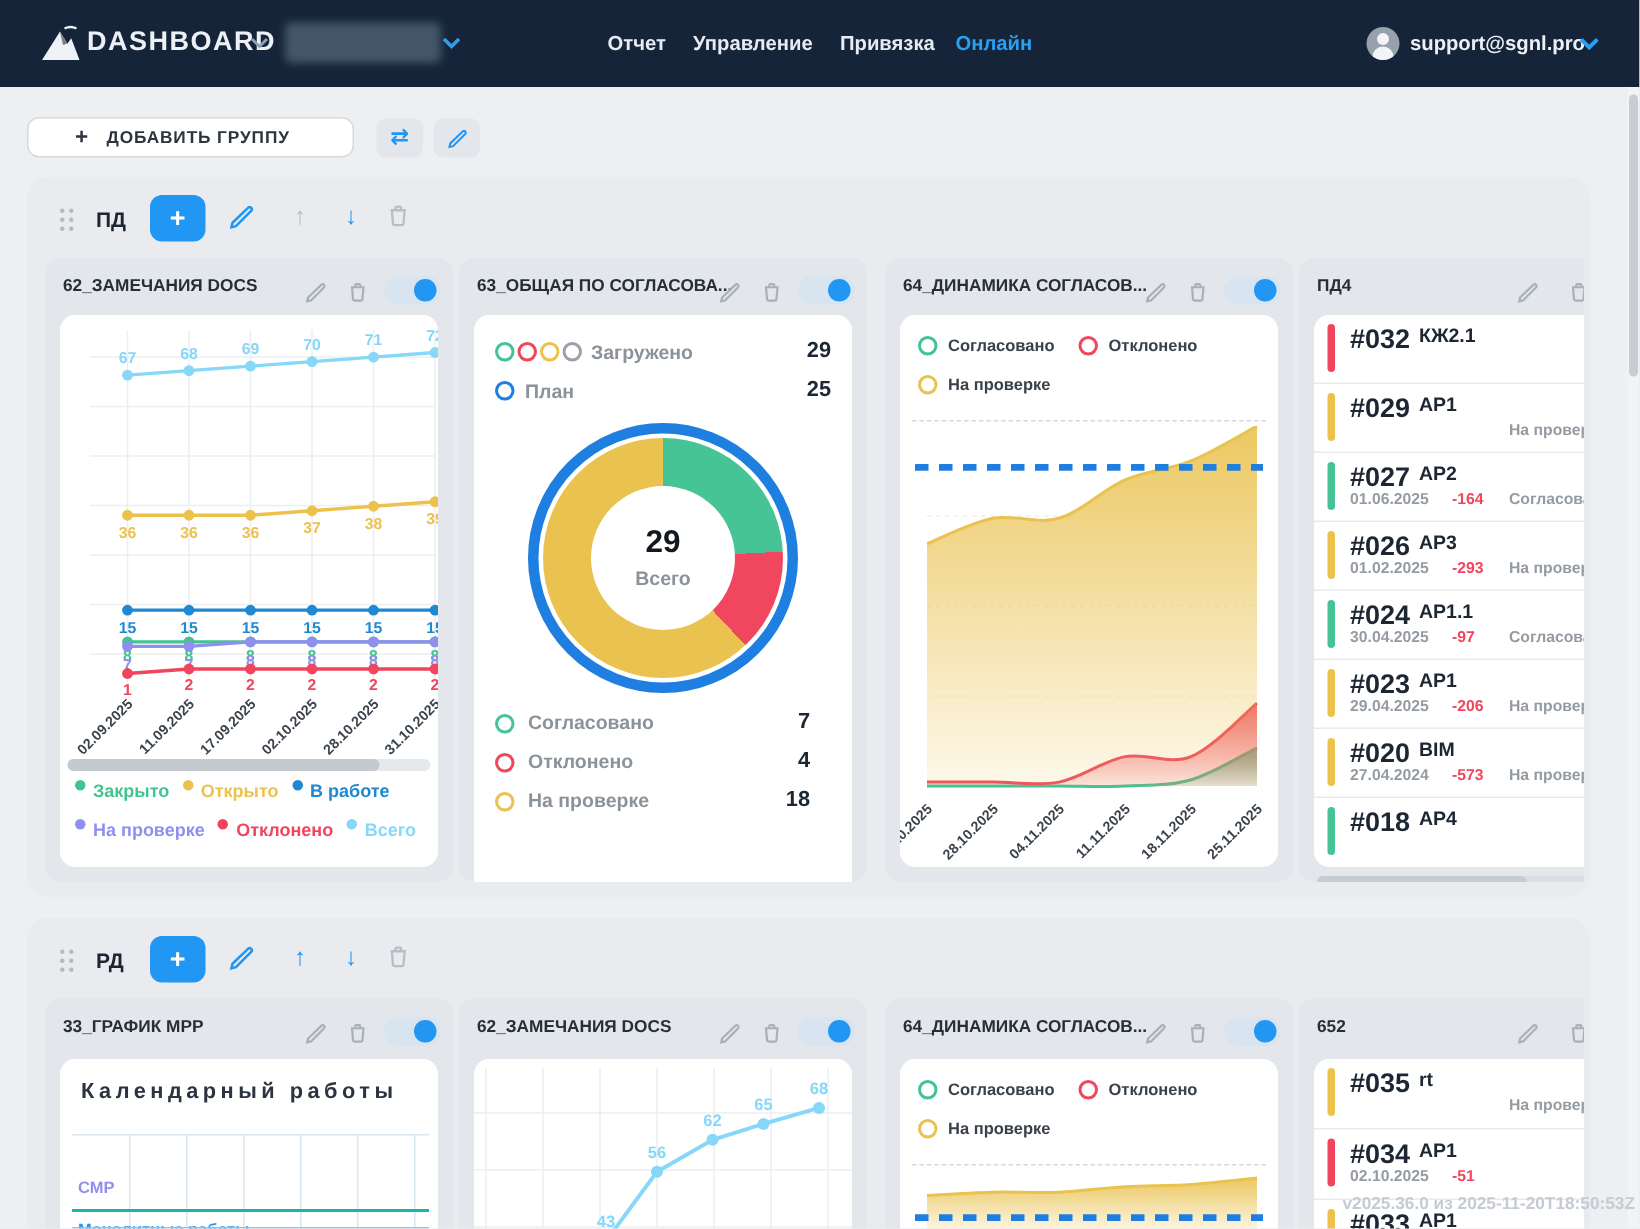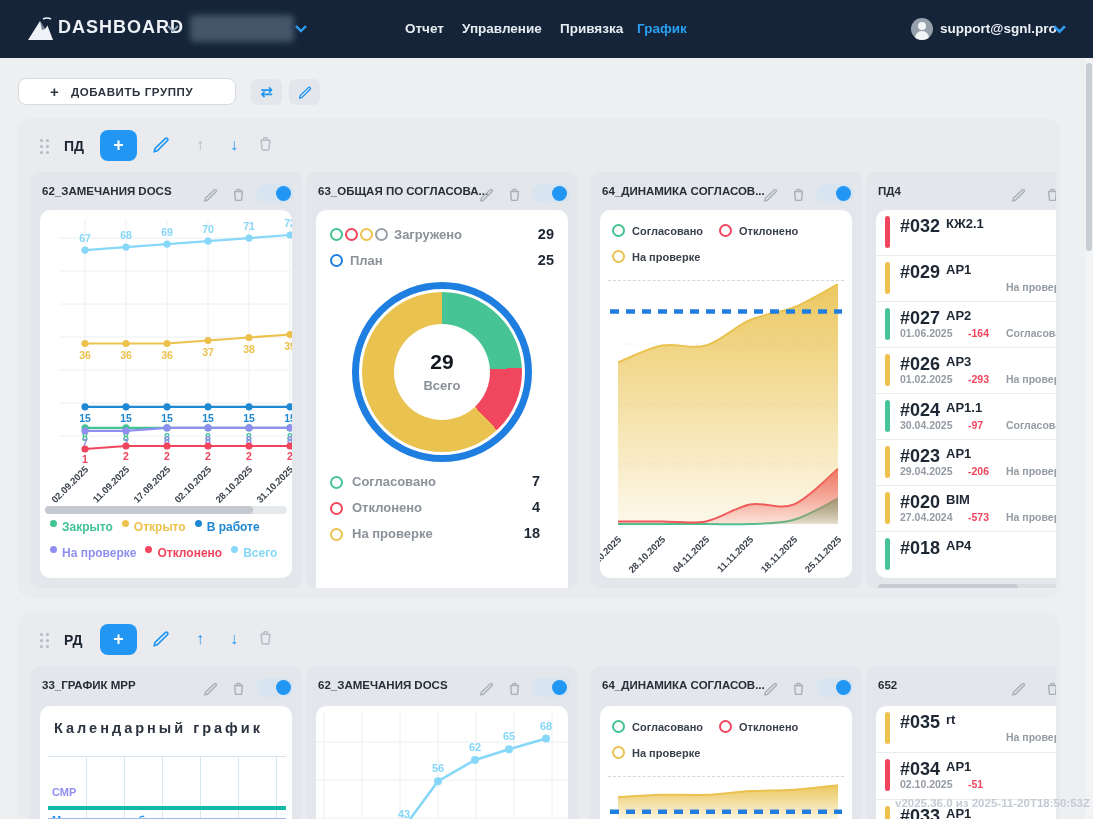--- a/index.html
+++ b/index.html
@@ -109,21 +109,21 @@
       <polyline class="chev" points="1,1 6,6 11,1"></polyline>
     </svg>
     <div class="blurbox"></div>
     <svg class="abs" style="left:295px;top:25px" width="12" height="8" viewBox="0 0 12 8">
       <polyline class="chev-blue" points="1,1 6,6 11,1"></polyline>
     </svg>
 
     <div class="nav-link" style="left:405px">Отчет</div>
     <div class="nav-link" style="left:462px">Управление</div>
     <div class="nav-link" style="left:560px">Привязка</div>
-    <div class="nav-link active" style="left:637px">График</div>
+    <div class="nav-link active" style="left:637px">Онлайн</div>
 
     <div class="avatar">
       <div class="head"></div>
       <div class="body"></div>
     </div>
     <div class="email">support@sgnl.pro</div>
     <svg class="abs" style="left:1053px;top:25px" width="13" height="9" viewBox="0 0 12 8">
       <polyline class="chev-blue" points="1,1 6,6 11,1"></polyline>
     </svg>
   </header>
@@ -571,29 +571,29 @@
         <div class="cic" style="left:200px">
           <svg width="17" height="17" viewBox="0 0 20 20" fill="none" stroke="#a9b0b8" stroke-width="1.7">
               <path d="M5.5 6.5h9l-.8 9.3a1.2 1.2 0 0 1-1.2 1.1H7.5a1.2 1.2 0 0 1-1.2-1.1L5.5 6.5z"></path>
               <path d="M8 6.3V5a1 1 0 0 1 1-1h2a1 1 0 0 1 1 1v1.3"></path>
             </svg>
         </div>
         <div class="toggle on" style="left:226px">
             <div class="knob"></div>
           </div>
         <div class="panel" style="top:40px;height:350px">
-          <div class="cal-title">Календарный график</div>
+          <div class="cal-title">Календарный работы</div>
           <div class="abs" style="left:8px;right:6px;top:50px;border-top:1px solid #d9e5ee"></div>
           <div class="vline" style="left:46px;top:50px;height:80px"></div>
           <div class="vline" style="left:84px;top:50px;height:80px"></div>
           <div class="vline" style="left:122px;top:50px;height:80px"></div>
           <div class="vline" style="left:160px;top:50px;height:80px"></div>
           <div class="vline" style="left:198px;top:50px;height:80px"></div>
           <div class="vline" style="left:236px;top:50px;height:80px"></div>
-          <div class="cal-row" style="top:74px;color:#8f8ff0;border-bottom:4px solid #14b8a6">СМР</div>
+          <div class="cal-row" style="top:74px;color:#8f8ff0;border-bottom:2px solid #14b8a6">СМР</div>
           <div class="cal-row" style="top:102px;color:#2196f3">Монолитные работы</div>
           <div class="abs" style="left:8px;right:6px;top:112px;border-top:1.5px solid #9fb6e8"></div>
         </div>
       </div>
 
       <div class="card" style="left:276px;height:400px">
         <div class="card-title">62_ЗАМЕЧАНИЯ DOCS</div>
         <div class="cic" style="left:172px">
           <svg width="17" height="17" viewBox="0 0 20 20">
               <path d="M4 14.5l-.7 3 3-.7L16.6 6.5a1.5 1.5 0 0 0-2.1-2.1L4 14.5z" fill="none" stroke="#a9b0b8" stroke-width="1.7"></path>

